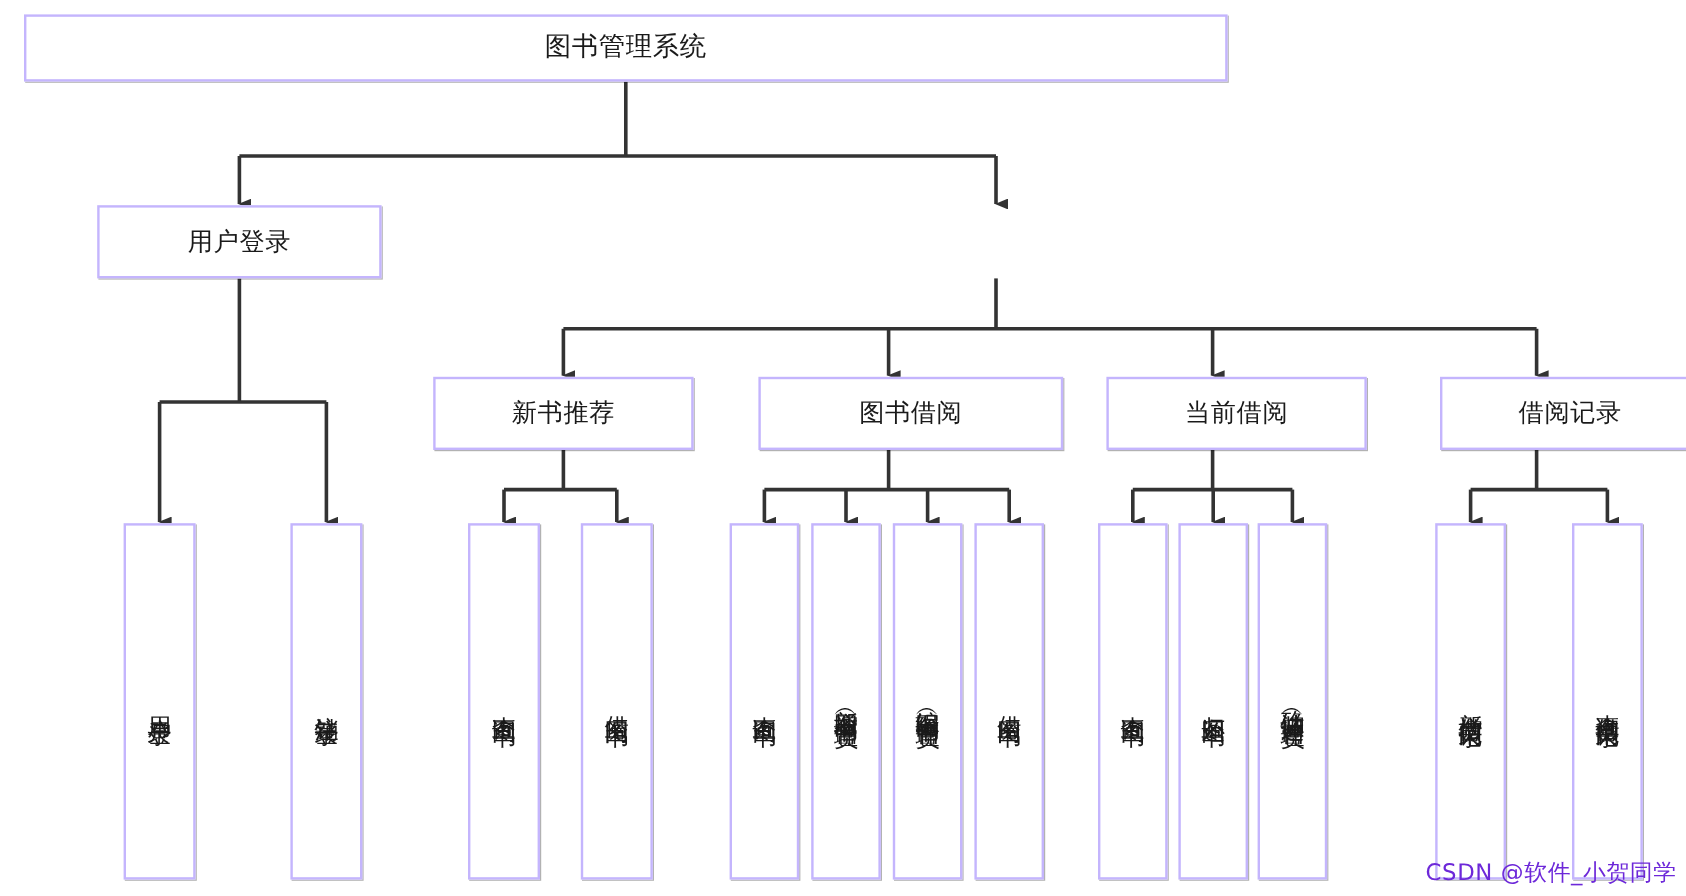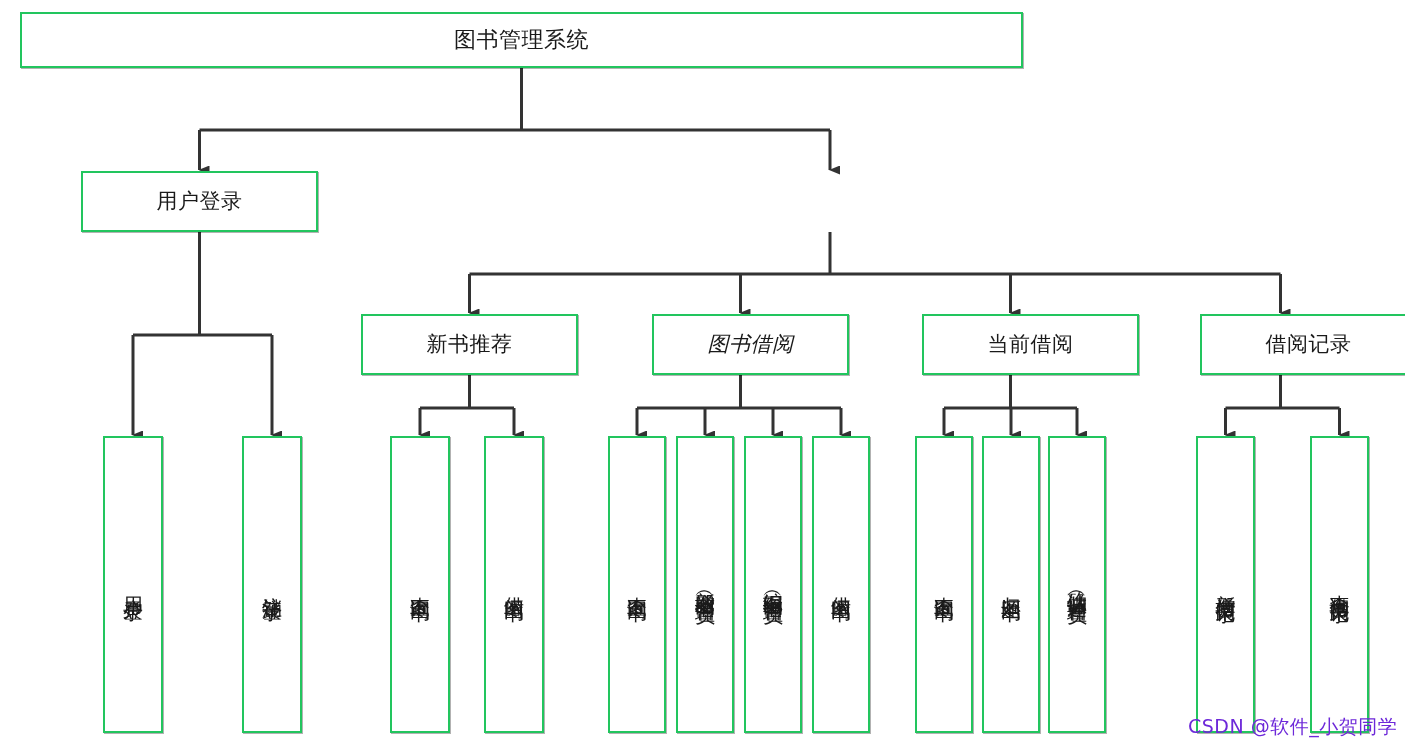--- a/index.html
+++ b/index.html
@@ -22,21 +22,21 @@
     position: absolute;
     left: 0;
     top: 0;
     width: 1405px;
     height: 747px;
     display: block;
   }
   .node-box {
     position: absolute;
     box-sizing: border-box;
-    border: 2px solid #22c55e;
+    border: 2px solid #c4b5fd;
     background: #ffffff;
     box-shadow: 1px 1px 0 rgba(0,0,0,0.30);
     display: flex;
     align-items: center;
     justify-content: center;
     overflow: hidden;
   }
   .node-label {
     color: #1a1a1a;
     text-align: center;
@@ -120,21 +120,21 @@
     <span class="node-label">图书管理系统</span>
   </div>
 
   <div class="node-box horizontal" style="left: 81px; top: 171px; width: 237px; height: 61px;">
     <span class="node-label">用户登录</span>
   </div>
 
   <div class="node-box horizontal" style="left: 361px; top: 314px; width: 217px; height: 61px;">
     <span class="node-label">新书推荐</span>
   </div>
-  <div class="node-box horizontal" style="left: 652px; top: 314px; width: 197px; height: 61px; font-style: italic;">
+  <div class="node-box horizontal" style="left: 632px; top: 314px; width: 254px; height: 61px;">
     <span class="node-label">图书借阅</span>
   </div>
   <div class="node-box horizontal" style="left: 922px; top: 314px; width: 217px; height: 61px;">
     <span class="node-label">当前借阅</span>
   </div>
   <div class="node-box horizontal" style="left: 1172px; top: 314px; width: 217px; height: 61px; margin-left: 28px;">
     <span class="node-label">借阅记录</span>
   </div>
 
   <div class="node-box vertical" style="left: 103px; top: 436px; width: 60px; height: 297px;">

